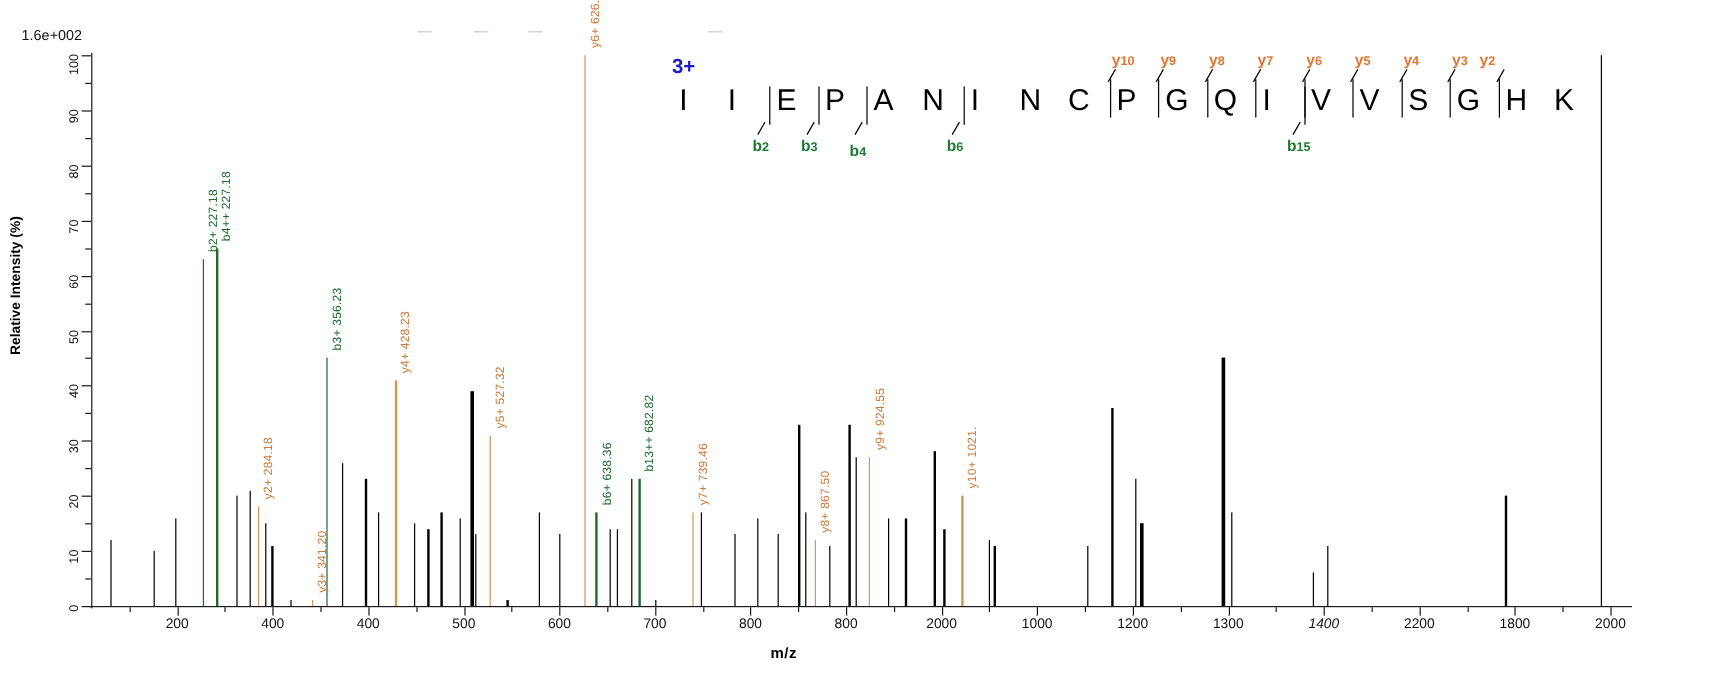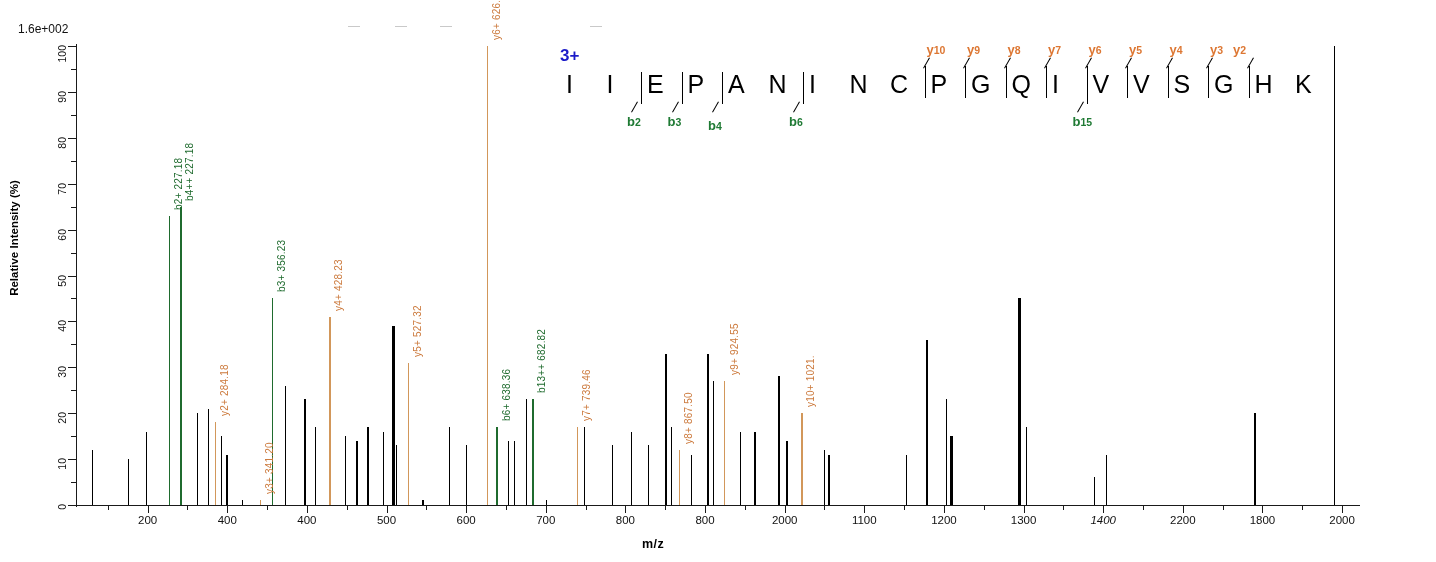--- a/index.html
+++ b/index.html
@@ -113,21 +113,21 @@
       <div class="xlabel" style="left: 466.174px;">600</div>
       <div class="xtick" style="left: 545.801px;"></div>
       <div class="xlabel" style="left: 545.801px;">700</div>
       <div class="xtick" style="left: 625.429px;"></div>
       <div class="xlabel" style="left: 625.429px;">800</div>
       <div class="xtick" style="left: 705.056px;"></div>
       <div class="xlabel" style="left: 705.056px;">800</div>
       <div class="xtick" style="left: 784.683px;"></div>
       <div class="xlabel" style="left: 784.683px;">2000</div>
       <div class="xtick" style="left: 864.311px;"></div>
-      <div class="xlabel" style="left: 864.311px;">1100</div>
+      <div class="xlabel" style="left: 864.311px;">1000</div>
       <div class="xtick" style="left: 943.938px;"></div>
       <div class="xlabel" style="left: 943.938px;">1200</div>
       <div class="xtick" style="left: 1023.57px;"></div>
       <div class="xlabel" style="left: 1023.57px;">1300</div>
       <div class="xtick" style="left: 1103.19px;"></div>
       <div class="xlabel" style="left: 1103.19px; font-style: italic;">1400</div>
       <div class="xtick" style="left: 1182.82px;"></div>
       <div class="xlabel" style="left: 1182.82px;">2200</div>
       <div class="xtick" style="left: 1262.45px;"></div>
       <div class="xlabel" style="left: 1262.45px;">1800</div>

